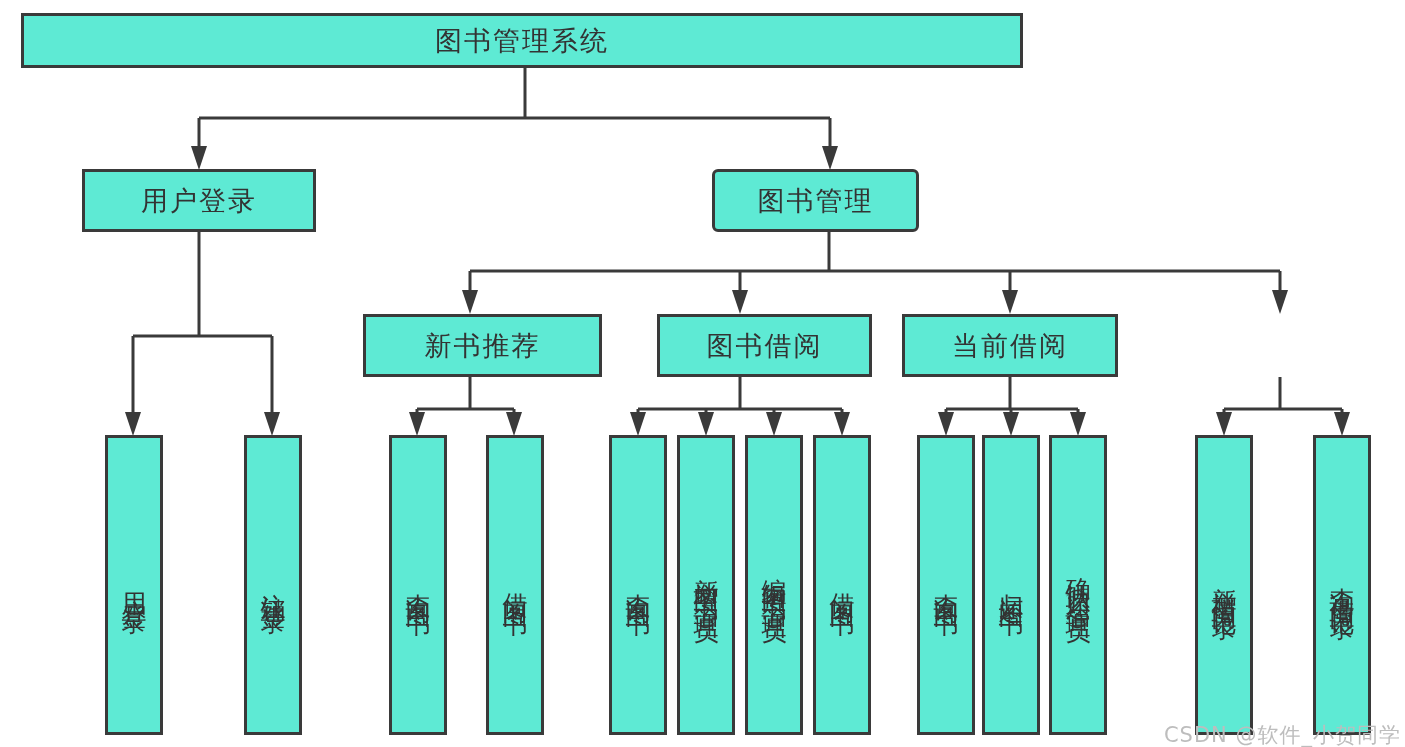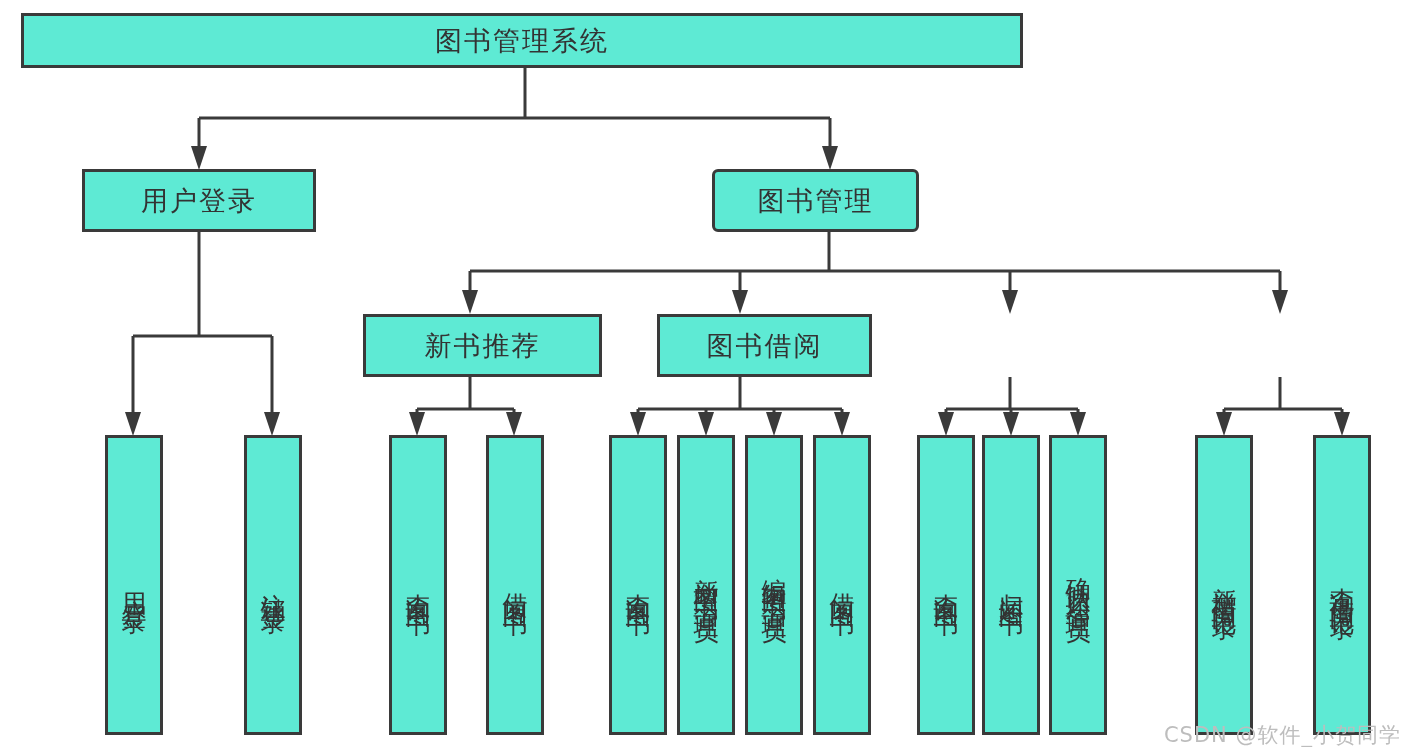--- a/index.html
+++ b/index.html
@@ -128,20 +128,23 @@
   <div class="node h n-mgmt">
     <span>图书管理</span>
   </div>
 
   <div class="node h n-newbook">
     <span>新书推荐</span>
   </div>
   <div class="node h n-borrow">
     <span>图书借阅</span>
   </div>
+  <div class="node h n-current">
+    <span>当前借阅</span>
+  </div>
 
   <div class="node v leaf l1">
     <span class="vtext">用户登录</span>
   </div>
   <div class="node v leaf l2">
     <span class="vtext">注销登录</span>
   </div>
 
   <div class="node v leaf l3">
     <span class="vtext">查询图书</span>

